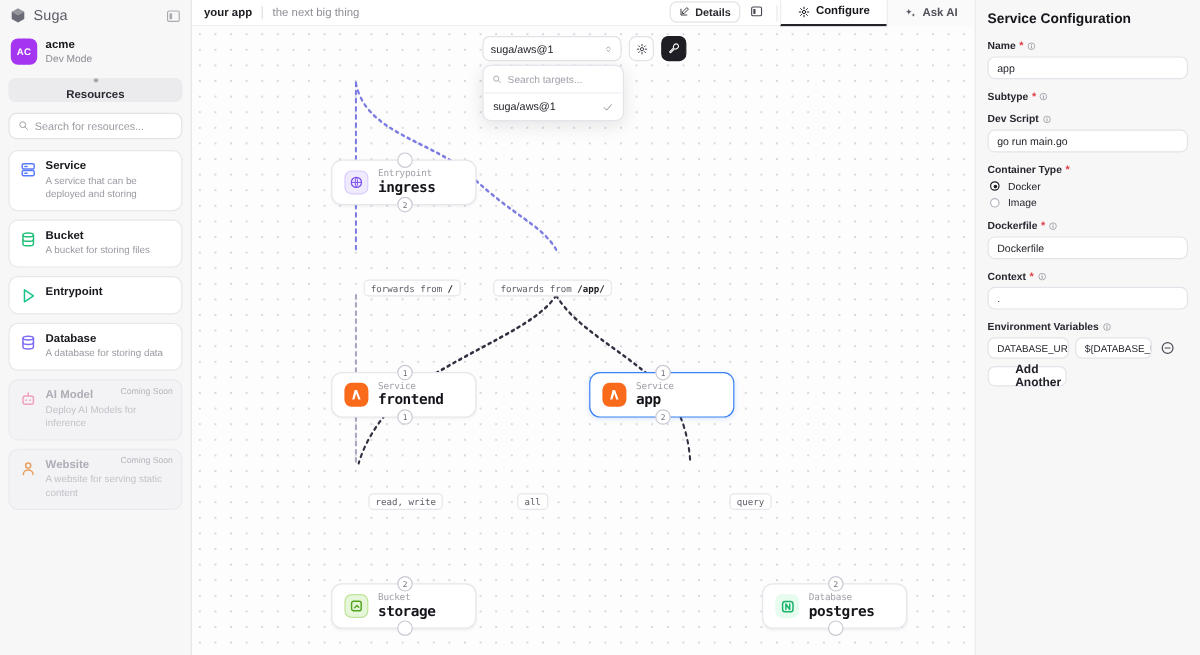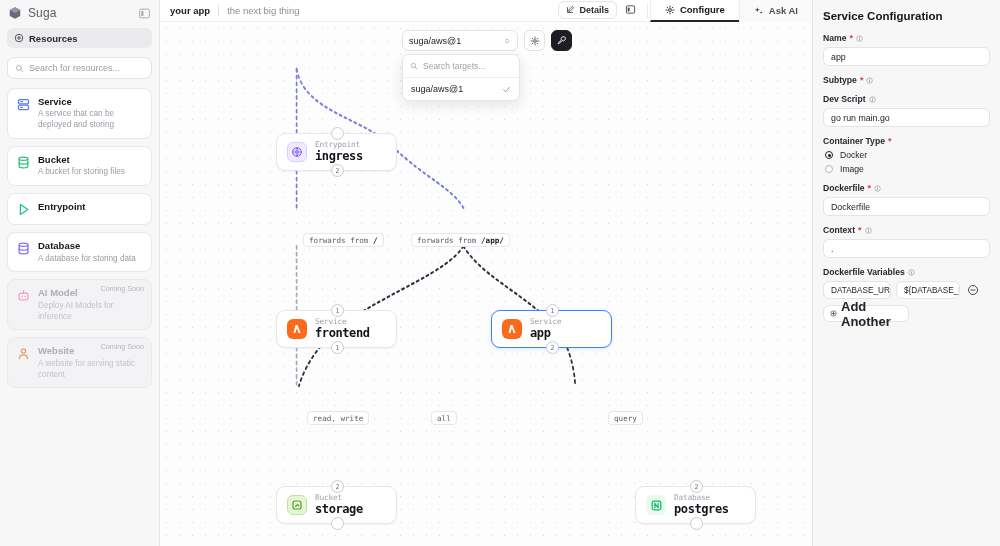--- a/index.html
+++ b/index.html
@@ -35,21 +35,21 @@
     background: #a435f0; color:#fff; font-size: 8px; font-weight: bold;
     display: flex; align-items: center; justify-content: center;
     letter-spacing: .3px;
   }
   .org-name { font-size: 9.5px; font-weight: bold; line-height: 1.25; color:#16161a; }
   .org-sub { font-size: 8.5px; color:#8a8a93; line-height: 1.25; }
 
   .sb-section {
     margin: 2px 7px 0 7px; height: 20px; border-radius: 6px;
     background: #ebebee; display:flex; align-items:center; gap:5px;
-    padding: 0 7px; font-size: 9.5px; font-weight: bold; color:#2a2a31;
+    padding: 0 7px; font-size: 9.5px; font-weight: bold; color:#2a2a31;flex-direction:column;
   }
   .sb-search {
     margin: 9px 7px 0 7px; height: 22px; border-radius: 7px;
     background:#fff; border:1px solid #e3e3e7;
     display:flex; align-items:center; gap:5px; padding: 0 7px;
   }
   .sb-search span { font-size: 9px; color:#9b9ba3; }
 
   .res-list { margin-top: 9px; padding: 0 7px; display:flex; flex-direction:column; gap:7px; }
   .res-card {
@@ -167,43 +167,50 @@
   .env-row { display:flex; align-items:center; gap:5px; }
   .env-chip {
     height:18px; background:#fff; border:1px solid #e3e3e9; border-radius:6px;
     display:flex; align-items:center; padding:0 7px; font-size:8.2px; color:#1d1d25;
     overflow:hidden; white-space:nowrap;
   }
   .env-chip.k { width:68px; }
   .env-chip.v { width:64px; }
   .circ-btn { width:15px; height:15px; flex:0 0 15px; display:flex; align-items:center; justify-content:center; }
   .add-btn {
-    margin-top:6px; height:17px; width:86px; background:#fff; border:1px solid #e3e3e9;
-    border-radius:6px; display:flex; align-items:center; gap:4px; padding:0 6px;
-    font-size:13px; font-weight:bold; color:#22222a;
+    margin-top:6px; height:17px; width:66px; background:#fff; border:1px solid #e3e3e9;
+    border-radius:6px; display:flex; align-items:center; gap:16px; padding:0 6px;
+    font-size:10px; font-weight:bold; color:#22222a;
   }
 </style>
 </head>
 <body>
 
 <div class="app">
 
   <aside class="sidebar">
     <div class="sb-head">
       <svg class="sb-logo" viewBox="0 0 24 24">
         <path d="M12 2 L21 7 V17 L12 22 L3 17 V7 Z" fill="#6b6b78"></path>
         <path d="M12 2 L21 7 L12 12 L3 7 Z" fill="#97979f"></path>
       </svg>
       <span class="sb-title">Suga</span>
       <svg class="sb-panelicon" viewBox="0 0 24 24">
         <rect x="3" y="4" width="18" height="16" rx="2.5" fill="none" stroke="#6b6b78" stroke-width="1.8"></rect>
         <rect x="6" y="7.5" width="4" height="9" rx="1" fill="#6b6b78"></rect>
       </svg>
     </div>
 
+    <div class="sb-org">
+      <div class="avatar">AC</div>
+      <div>
+        <div class="org-name">acme</div>
+        <div class="org-sub">Dev Mode</div>
+      </div>
+    </div>
 
     <div class="sb-section">
       <svg width="10" height="10" viewBox="0 0 24 24">
         <circle cx="12" cy="12" r="9" fill="none" stroke="#3a3a44" stroke-width="2"></circle>
         <path d="M12 8v8M8 12h8" stroke="#3a3a44" stroke-width="2" stroke-linecap="round"></path>
       </svg>
       <span>Resources</span>
     </div>
 
     <div class="sb-search">
@@ -554,21 +561,21 @@
           <path d="M12 11v6M12 7.4v.2" stroke="#8b8b95" stroke-width="2.4" stroke-linecap="round"></path>
         </svg>
       </div>
       <div class="inp">
         <span>.</span>
       </div>
     </div>
 
     <div class="fld">
       <div class="fl-label">
-        <span>Dockerfile Variables</span>
+        <span>Environment Variables</span>
         <svg width="7" height="7" viewBox="0 0 24 24">
           <circle cx="12" cy="12" r="9.5" fill="none" stroke="#8b8b95" stroke-width="2"></circle>
           <path d="M12 11v6M12 7.4v.2" stroke="#8b8b95" stroke-width="2.4" stroke-linecap="round"></path>
         </svg>
       </div>
       <div class="env-row">
         <div class="env-chip k">
           <span>DATABASE_URL</span>
         </div>
         <div class="env-chip v">

